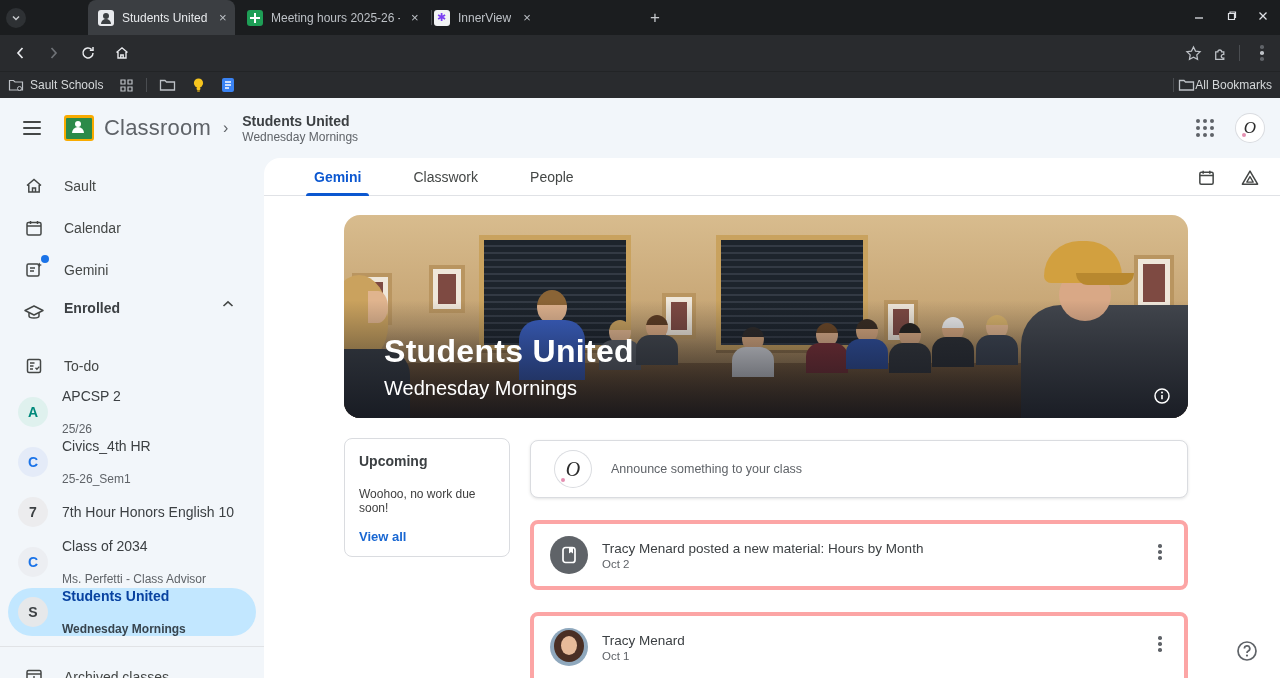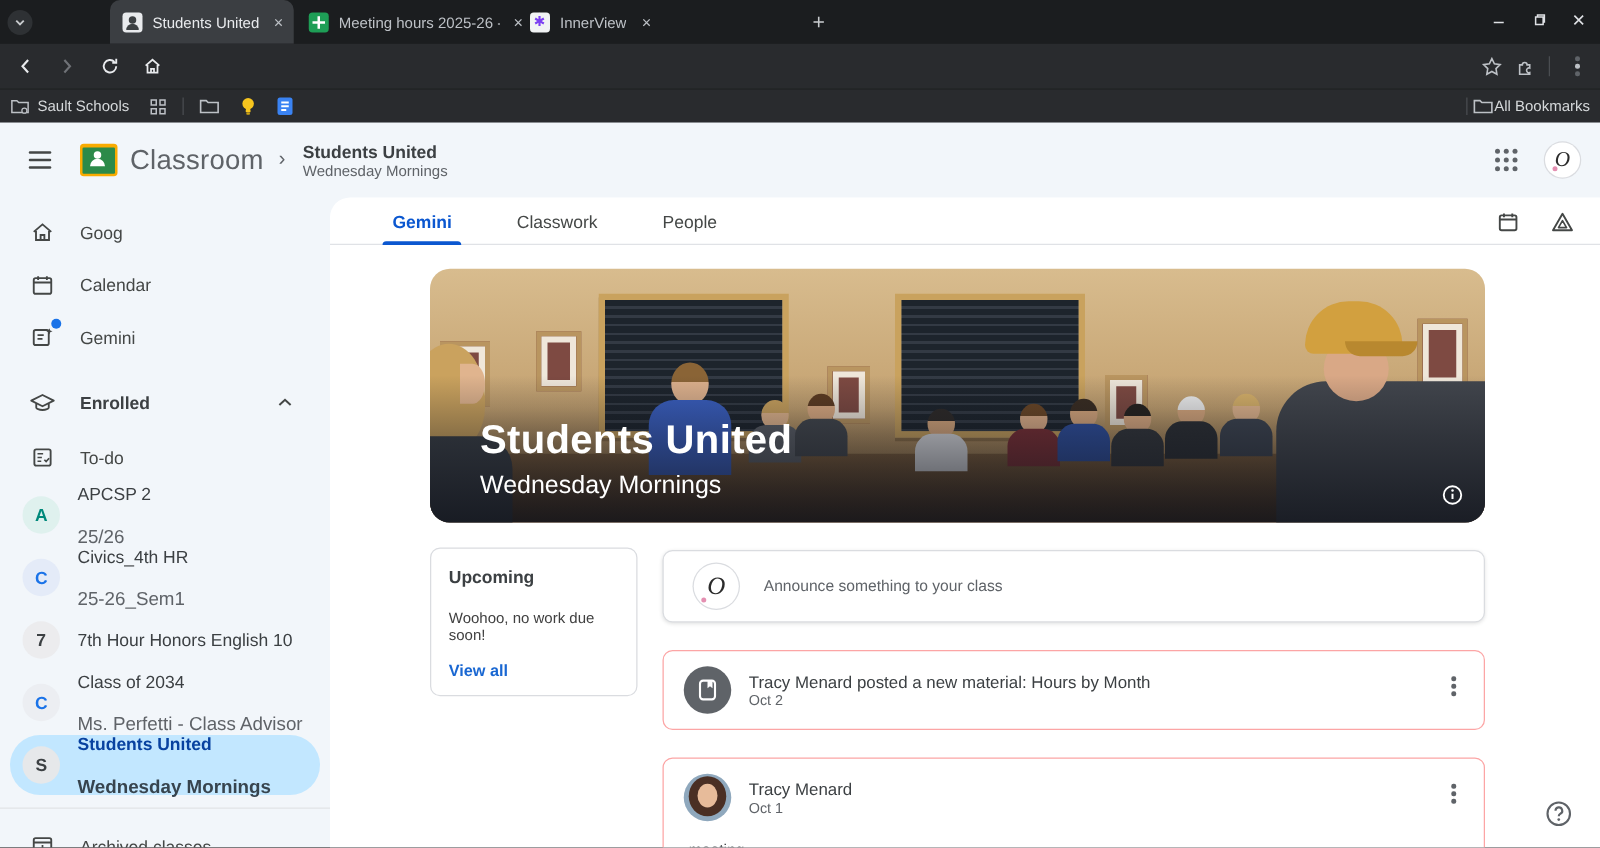--- a/index.html
+++ b/index.html
@@ -60,29 +60,29 @@
   .hdr-right { position:absolute; right:16px; top:0; height:60px; display:flex; align-items:center; gap:22px; }
   .waffle { width:18px; height:18px; display:grid; grid-template-columns:repeat(3,4px); grid-template-rows:repeat(3,4px); gap:3px; }
   .waffle i { background:#5f6368; border-radius:50%; }
   .avatar-o { width:28px; height:28px; border-radius:50%; background:#fff; box-shadow:0 0 0 1px #dadce0; display:flex; align-items:center; justify-content:center; font-family:"Liberation Serif", serif; font-style:italic; font-size:17px; color:#2b2b2b; position:relative; }
   .avatar-o::after { content:""; position:absolute; left:6px; bottom:5px; width:4px; height:4px; border-radius:50%; background:#e48fb1; }
 
   .sidebar { position:absolute; left:0; top:60px; width:264px; height:520px; padding-top:8px; }
   .sb-item { display:flex; align-items:center; height:40px; margin:0 8px 2px 8px; border-radius:20px; padding-left:14px; gap:18px; }
   .sb-item .lbl { font-size:14px; color:#444746; font-weight:500; }
   .sb-icon { width:24px; height:24px; flex:0 0 24px; display:flex; align-items:center; justify-content:center; position:relative; }
-  .sb-section { display:flex; align-items:center; height:44px; margin:10px 8px 2px 8px; padding-left:14px; gap:18px; position:relative; }
+  .sb-section { display:flex; align-items:flex-start; height:44px; margin:10px 8px 2px 8px; padding-left:14px; gap:18px; position:relative; }
   .sb-section .lbl { font-size:14px; font-weight:bold; color:#3c4043; }
   .sb-section .chev { position:absolute; right:22px; }
   .sb-class { display:flex; align-items:center; height:48px; margin:0 8px 2px 8px; border-radius:24px; padding-left:10px; gap:14px; }
   .sb-class.selected { background:#c2e7ff; }
   .cls-av { width:30px; height:30px; border-radius:50%; flex:0 0 30px; display:flex; align-items:center; justify-content:center; font-size:14px; font-weight:bold; }
   .cls-text { display:flex; flex-direction:column; min-width:0; }
   .cls-text .n { font-size:14px; color:#3c4043; font-weight:500; white-space:nowrap; }
-  .cls-text .s2 { font-size:15px; color:#5f6368; margin-top:18px; white-space:nowrap; }
+  .cls-text .s2 { font-size:12px; color:#5f6368; margin-top:18px; white-space:nowrap; }
   .sb-class.selected .n { color:#0842a0; font-weight:bold; }
   .sb-class.selected .s2 { color:#37444e; font-weight:bold; }
   .sb-divider { height:1px; background:#e1e3e6; margin:10px 0 10px 0; }
 
   .pane { position:absolute; left:264px; top:60px; width:1016px; height:520px; background:#fff; border-top-left-radius:16px; overflow:hidden; }
   .pane-tabs { position:relative; height:38px; border-bottom:1px solid #e0e2e6; display:flex; align-items:center; padding-left:28px; gap:8px; }
   .ptab { position:relative; height:38px; display:flex; align-items:center; padding:0 22px; font-size:14px; color:#444746; font-weight:500; }
   .ptab.active { color:#0b57d0; font-weight:bold; }
   .ptab.active::after { content:""; position:absolute; left:14px; right:14px; bottom:0; height:3px; background:#0b57d0; border-radius:3px 3px 0 0; }
   .pane-tools { position:absolute; right:20px; top:0; height:38px; display:flex; align-items:center; gap:24px; }
@@ -110,21 +110,21 @@
   .bn-info { position:absolute; right:14px; bottom:10px; width:24px; height:24px; display:flex; align-items:center; justify-content:center; }
 
   .below { position:absolute; left:80px; top:242px; width:844px; }
   .upcoming { position:absolute; left:0; top:0; width:166px; min-height:104px; border:1px solid #dadce0; border-radius:8px; padding:14px 14px 12px 14px; background:#fff; }
   .upc-title { font-size:14px; font-weight:bold; color:#3c4043; }
   .upc-msg { font-size:12px; color:#404040; margin-top:18px; }
   .upc-link { margin-top:14px; font-size:13px; font-weight:bold; color:#1967d2; }
   .maincol { position:absolute; left:186px; top:2px; width:658px; }
   .announce { height:58px; border:1px solid #dadce0; border-radius:8px; background:#fff; box-shadow:0 1px 3px rgba(60,64,67,.15); display:flex; align-items:center; padding:0 24px; gap:20px; }
   .announce .ph { font-size:12.5px; color:#5f6368; }
-  .card { border:1px solid #fca5a5; border-radius:8px; background:#fff; margin-top:22px; position:relative; }
+  .card { border:4px solid #fca5a5; border-radius:8px; background:#fff; margin-top:22px; position:relative; }
   .card .hd { display:flex; align-items:center; gap:14px; padding:12px 16px; }
   .st-av { width:38px; height:38px; border-radius:50%; flex:0 0 38px; display:flex; align-items:center; justify-content:center; }
   .st-av.material { background:#5f6368; }
   .st-text .t { font-size:13.5px; color:#3c4043; font-weight:500; }
   .st-text .d { font-size:11.5px; color:#5f6368; margin-top:2px; }
   .kebab { position:absolute; right:12px; top:16px; width:24px; height:24px; display:flex; align-items:center; justify-content:center; }
   .kebab i, .kebab i::before, .kebab i::after { content:""; display:block; width:3.5px; height:3.5px; border-radius:50%; background:#5f6368; position:relative; }
   .kebab i::before { position:absolute; top:-6px; }
   .kebab i::after { position:absolute; top:6px; }
   .photo-av { background:#8fa8bd; position:relative; overflow:hidden; }
@@ -151,21 +151,21 @@
       <span class="favicon fav-classroom"></span>
       <span class="title">Students United Wednesday M</span>
       <span class="tab-close">×</span>
     </div>
     <div class="tab t2" style="left:237px; width:192px;">
       <span class="favicon fav-sheets"></span>
       <span class="title">Meeting hours 2025-26 - Goog</span>
       <span class="tab-close">×</span>
     </div>
     <div class="tab-sep" style="left:431px;"></div>
-    <div class="tab t3" style="left:414px; width:196px;">
+    <div class="tab t3" style="left:424px; width:196px;">
       <span class="favicon fav-innerview"></span>
       <span class="title">InnerView</span>
       <span class="tab-close">×</span>
     </div>
     <div class="newtab">+</div>
 
     <div class="winctl" style="right:64px;">
       <svg class="ic" width="12" height="12" viewBox="0 0 12 12">
           <path d="M2 8h8" stroke="#dfe1e5" stroke-width="1.3"></path>
         </svg>
@@ -294,21 +294,21 @@
       </div>
     </div>
 
     <div class="sidebar">
       <div class="sb-item">
         <span class="sb-icon">
             <svg class="ic" width="20" height="20" viewBox="0 0 20 20">
               <path d="M3 9.5L10 3.5l7 6M4.8 8.7V16h10.4V8.7M8.5 16v-4h3v4" stroke="#444746" stroke-width="1.5" fill="none"></path>
             </svg>
           </span>
-        <span class="lbl">Goog</span>
+        <span class="lbl">Sault</span>
       </div>
       <div class="sb-item">
         <span class="sb-icon">
             <svg class="ic" width="20" height="20" viewBox="0 0 20 20">
               <rect x="3" y="4.5" width="14" height="12.5" rx="1.5" fill="none" stroke="#444746" stroke-width="1.5"></rect>
               <path d="M3 8h14M6.5 3v3M13.5 3v3" stroke="#444746" stroke-width="1.5"></path>
             </svg>
           </span>
         <span class="lbl">Calendar</span>
       </div>

